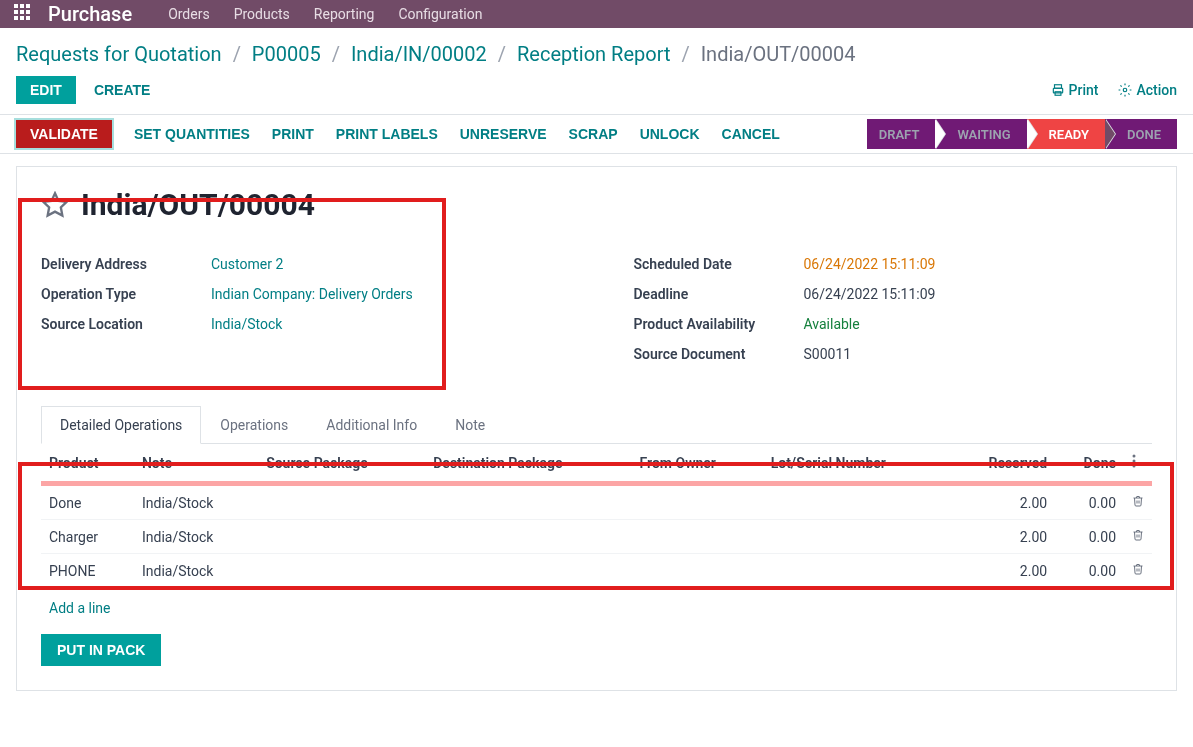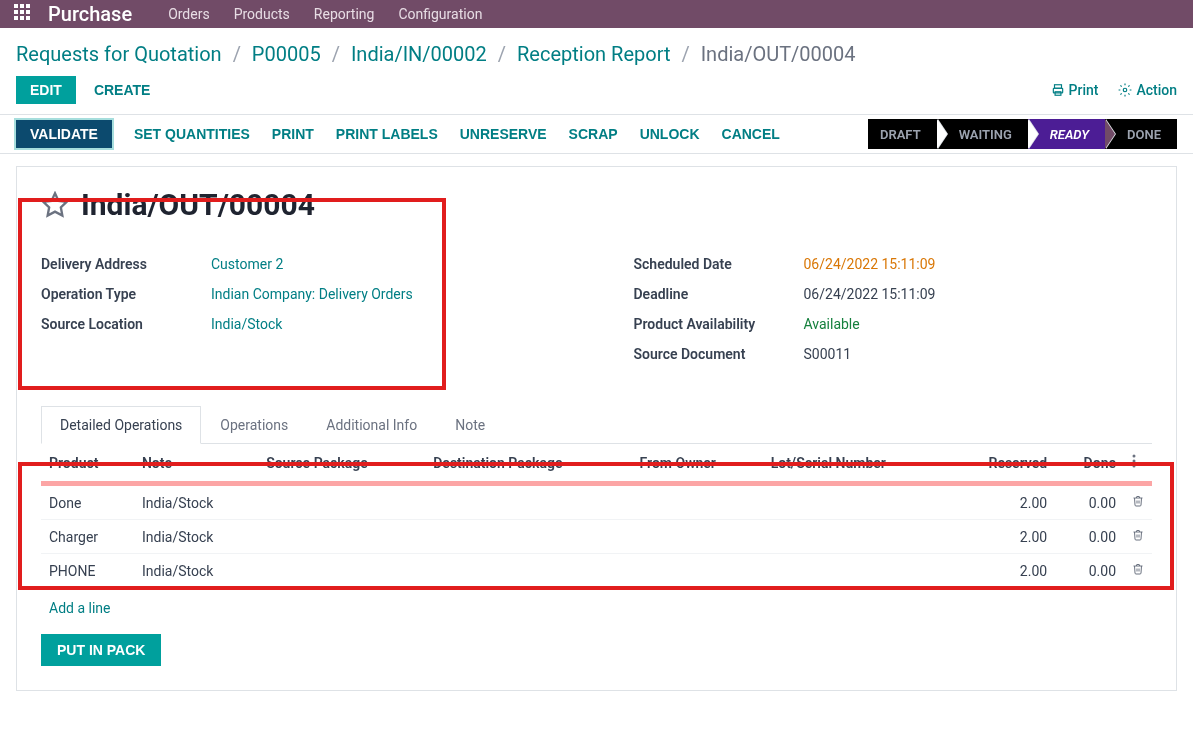--- a/index.html
+++ b/index.html
@@ -18,25 +18,25 @@
 
 .control-row { padding: 4px 16px 10px 16px; display: flex; align-items: center; justify-content: space-between; }
 .left-controls { display: flex; align-items: center; gap: 18px; }
 .btn-edit { background: #00a09d; color: #fff; border: none; padding: 6px 14px; font-weight: 600; font-size: 14px; cursor: pointer; }
 .link-btn { color: #017e84; font-weight: 600; font-size: 14px; cursor: pointer; background: none; border: none; }
 .right-controls { display: flex; align-items: center; gap: 20px; }
 .right-controls .act { color: #017e84; font-weight: 500; cursor: pointer; display: flex; align-items: center; gap: 4px; }
 
 .statusbar { border-top: 1px solid #dee2e6; border-bottom: 1px solid #dee2e6; display: flex; align-items: stretch; justify-content: space-between; padding: 0 16px; height: 40px; }
 .status-left { display: flex; align-items: center; gap: 22px; }
-.btn-validate { background: #0c4a6e; color: #fff; border: none; padding: 6px 14px; font-weight: 600; font-size: 14px; cursor: pointer; box-shadow: 0 0 0 2px rgba(0,160,157,0.35); }
+.btn-validate { background: #b91c1c; color: #fff; border: none; padding: 6px 14px; font-weight: 600; font-size: 14px; cursor: pointer; box-shadow: 0 0 0 2px rgba(0,160,157,0.35); }
 .status-link { color: #017e84; font-weight: 600; font-size: 14px; cursor: pointer; background: none; border: none; }
 .status-right { display: flex; align-items: center; }
-.stage { position: relative; padding: 0 16px 0 22px; height: 30px; display: flex; align-items: center; font-weight: 600; font-size: 13px; color: #9ca3af; background: #000000; }
-.stage.active { background: #4c1d95; color: #fff; font-style: italic; }
+.stage { position: relative; padding: 0 16px 0 22px; height: 30px; display: flex; align-items: center; font-weight: 600; font-size: 13px; color: #9ca3af; background: #701a75; }
+.stage.active { background: #ef4444; color: #fff; }
 .stage.arrow::after { content: ""; position: absolute; right: -10px; top: 0; width: 0; height: 0; border-top: 15px solid transparent; border-bottom: 15px solid transparent; border-left: 10px solid #fff; z-index: 2; }
 .stage.arrow.active::after { border-left-color: #714b67; }
 .stage.arrow::before { content: ""; position: absolute; right: -11px; top: 0; width: 0; height: 0; border-top: 15px solid transparent; border-bottom: 15px solid transparent; border-left: 10px solid #dee2e6; z-index: 1; }
 .stage.first { padding-left: 12px; }
 
 .form-sheet { margin: 12px 16px; border: 1px solid #dee2e6; background: #fff; padding: 20px 0 24px 0; }
 .sheet-inner { padding: 0 24px; }
 .title-row { display: flex; align-items: center; gap: 12px; margin-bottom: 34px; }
 .star-icon { width: 28px; height: 28px; stroke: #6b7280; fill: none; stroke-width: 2; cursor: pointer; }
 .record-title { font-size: 30px; font-weight: 700; color: #1f2430; }

